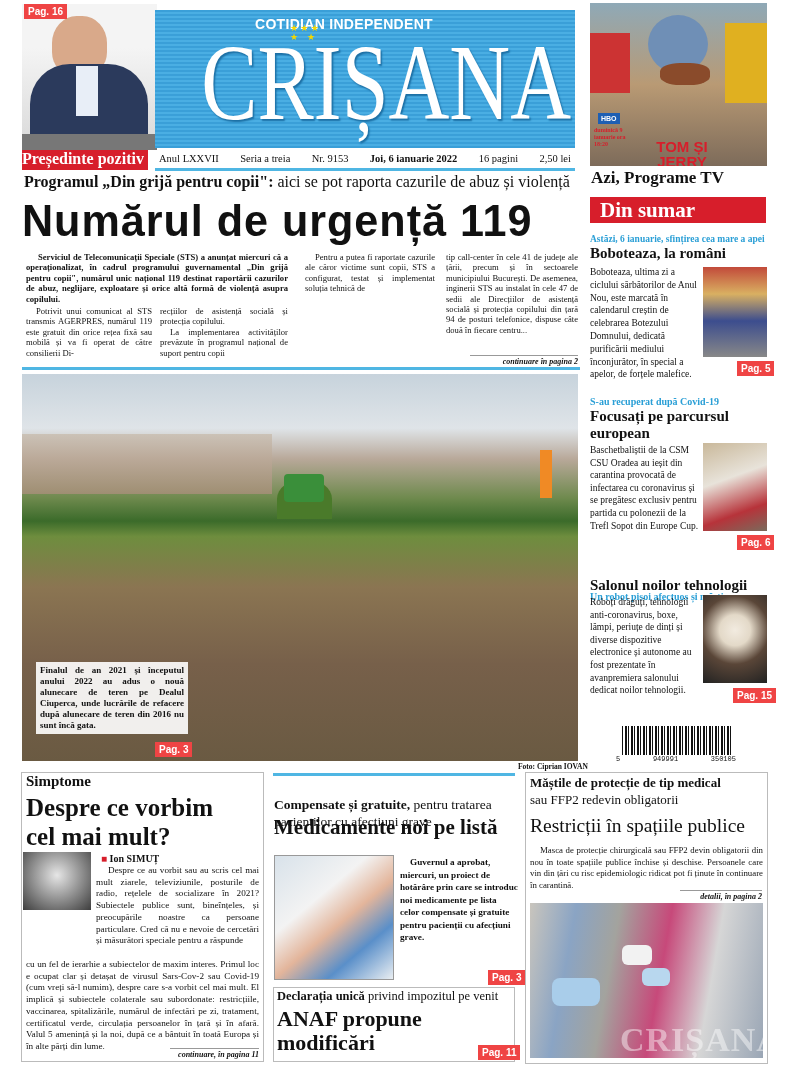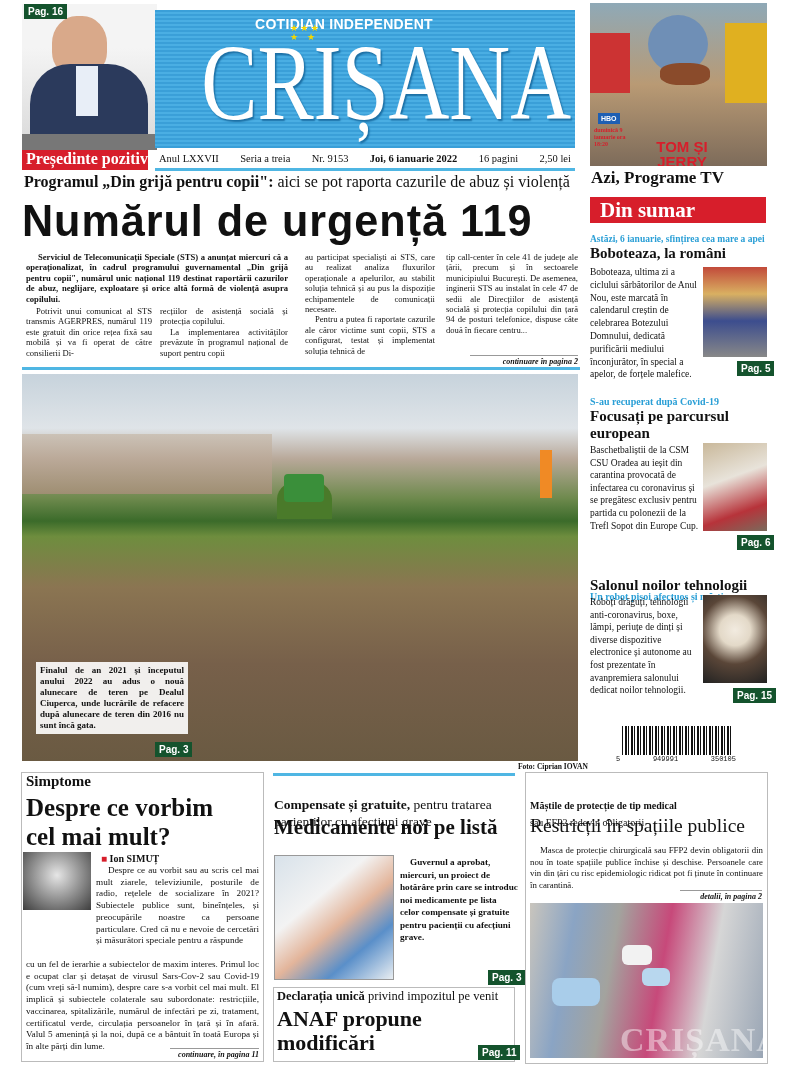--- a/index.html
+++ b/index.html
@@ -1,36 +1,36 @@
 <!DOCTYPE html>
 <html><head>
 <meta charset="utf-8">
 <style>
   * { box-sizing: border-box; margin: 0; padding: 0; }
   body { width: 800px; height: 1068px; background: #fff; font-family: "Liberation Serif", serif; color: #111; position: relative; overflow: hidden; }
   .abs { position: absolute; }
-  .pag { background: #14532d; color: #fff; font-family: "Liberation Sans", sans-serif; font-weight: bold; font-size: 10px; padding: 2px 4px; display: inline-block; }
+  .pag { background: #ef4444; color: #fff; font-family: "Liberation Sans", sans-serif; font-weight: bold; font-size: 10px; padding: 2px 4px; display: inline-block; }
   .blue-rule { background: #4fb6e3; height: 3px; }
   .photo { background: #888; overflow: hidden; }
   .just { text-align: justify; }
   .kicker-blue { color: #2a9fd6; font-weight: bold; font-size: 11px; }
   .cont { font-style: italic; font-weight: bold; font-size: 8px; text-align: right; border-top: 1px solid #999; padding-top: 1px; }
   .box { border: 1px solid #bbb; }
 </style>
 </head>
 <body>
 
 <div class="abs photo" style="left:22px;top:4px;width:135px;height:146px;background:linear-gradient(180deg,#f4f4f4 0%,#f4f4f4 30%,#d9d9d9 100%);">
   <div class="abs" style="left:30px;top:12px;width:55px;height:60px;border-radius:45% 45% 40% 40%;background:#d9a98a;"></div>
   <div class="abs" style="left:8px;top:60px;width:118px;height:86px;border-radius:40px 40px 0 0;background:#2b3a5c;"></div>
   <div class="abs" style="left:54px;top:62px;width:22px;height:50px;background:#e8eef7;"></div>
   <div class="abs" style="left:0;top:130px;width:135px;height:16px;background:#777;"></div>
 </div>
 <span class="abs pag" style="left:24px;top:4px;">Pag. 16</span>
-<div class="abs" style="left:22px;top:150px;width:126px;height:20px;background:#d71e2b;color:#fff;font-weight:bold;font-size:16px;text-align:right;line-height:18px;">Președinte pozitiv</div>
+<div class="abs" style="left:22px;top:150px;width:126px;height:20px;background:#d71e2b;color:#fff;font-weight:bold;font-size:16px;text-align:left;line-height:18px;">Președinte pozitiv</div>
 
 <div class="abs" style="left:155px;top:10px;width:420px;height:138px;background:repeating-linear-gradient(180deg,#3a9fd8 0px,#3a9fd8 2px,#4aaee3 2px,#4aaee3 4px);overflow:hidden;">
   <div class="abs" style="left:100px;top:6px;font-family:'Liberation Sans',sans-serif;font-weight:bold;font-size:14px;color:#fff;letter-spacing:0.3px;">COTIDIAN INDEPENDENT</div>
   <div class="abs" style="left:135px;top:14px;color:#f5d800;font-size:9px;line-height:9px;">★ ★ ★<br>★&nbsp;&nbsp;&nbsp;&nbsp;★</div>
   <div class="abs" style="left:0;top:14px;width:420px;text-align:center;font-family:'Liberation Serif',serif;font-size:108px;line-height:118px;color:#fff;transform:scaleX(0.78);transform-origin:center;text-shadow:2px 2px 2px #1c6fa4;">CRIȘANA</div>
 </div>
 <div class="abs" style="left:155px;top:150px;width:420px;height:18px;font-size:10.5px;line-height:18px;display:flex;justify-content:space-between;padding:0 4px;">
   <span>Anul LXXVII</span>
   <span>Seria a treia</span>
   <span>Nr. 9153</span>
@@ -57,21 +57,20 @@
 </div>
 <div class="abs" style="left:22px;top:194px;width:560px;font-family:'Liberation Sans',sans-serif;font-weight:bold;font-size:44px;line-height:54px;letter-spacing:1px;transform:scaleX(0.98);transform-origin:left;white-space:nowrap;">Numărul de urgență 119</div>
 
 <div class="abs just" style="left:26px;top:252px;width:262px;font-size:8.6px;line-height:10.4px;font-weight:bold;text-indent:12px;">Serviciul de Telecomunicații Speciale (STS) a anunțat miercuri că a operaționalizat, în cadrul programului guvernamental „Din grijă pentru copii", numărul unic național 119 destinat raportării cazurilor de abuz, neglijare, exploatare și orice altă formă de violență asupra copilului.</div>
 <div class="abs just" style="left:26px;top:306px;width:126px;font-size:8.6px;line-height:10.4px;text-indent:10px;">Potrivit unui comunicat al STS transmis AGERPRES, numărul 119 este gratuit din orice rețea fixă sau mobilă și va fi operat de către consilierii Di-</div>
 <div class="abs just" style="left:160px;top:306px;width:128px;font-size:8.6px;line-height:10.4px;">
   <p>recțiilor de asistență socială și protecția copilului.</p>
   <p style="text-indent:10px;">La implementarea activităților prevăzute în programul național de suport pentru copii</p>
 </div>
 <div class="abs just" style="left:305px;top:252px;width:130px;font-size:8.6px;line-height:10.4px;">
-  <p>au participat specialiști ai STS, care au realizat analiza fluxurilor operaționale a apelurilor, au stabilit soluția tehnică și au pus la dispoziție echipamentele de comunicații necesare.</p>
   <p style="text-indent:10px;">Pentru a putea fi raportate cazurile ale căror victime sunt copii, STS a configurat, testat și implementat soluția tehnică de</p>
 </div>
 <div class="abs just" style="left:446px;top:252px;width:132px;font-size:8.6px;line-height:10.4px;">tip call-center în cele 41 de județe ale țării, precum și în sectoarele municipiului București. De asemenea, inginerii STS au instalat în cele 47 de sedii ale Direcțiilor de asistență socială și protecția copilului din țară 94 de posturi telefonice, dispuse câte două în fiecare centru...</div>
 <div class="abs cont" style="left:470px;top:355px;width:108px;">continuare în pagina 2</div>
 <div class="abs blue-rule" style="left:22px;top:367px;width:558px;"></div>
 
 <div class="abs photo" style="left:22px;top:374px;width:556px;height:387px;background:linear-gradient(180deg,#c7d3dc 0%,#dfe4e8 14%,#b8a899 22%,#6f8a4e 32%,#3b6b2a 38%,#6e8d3e 42%,#8b7552 55%,#77604a 75%,#6a5a42 100%);">
   <div class="abs" style="left:0;top:60px;width:250px;height:60px;background:linear-gradient(180deg,#c8bcae,#a98f7a);opacity:0.8;"></div>
   <div class="abs" style="left:255px;top:105px;width:55px;height:40px;background:#4a7a2a;border-radius:50% 50% 0 0;"></div>
   <div class="abs" style="left:262px;top:100px;width:40px;height:28px;background:#3a8f3a;border-radius:4px;"></div>
@@ -134,21 +133,21 @@
 
 <div class="abs box" style="left:273px;top:987px;width:242px;height:75px;"></div>
 <div class="abs" style="left:277px;top:989px;font-size:12.5px;white-space:nowrap;">
   <span style="font-weight:bold;margin-top:11px;">Declarația unică</span>
   <span>privind impozitul pe venit</span>
 </div>
 <div class="abs" style="left:277px;top:1007px;width:190px;font-weight:bold;font-size:22px;line-height:24px;">ANAF propune modificări</div>
 <span class="abs pag" style="left:478px;top:1045px;">Pag. 11</span>
 
 <div class="abs box" style="left:525px;top:772px;width:243px;height:292px;"></div>
-<div class="abs" style="left:530px;top:774px;width:238px;font-size:10px;line-height:17px;margin-top:23px;">
+<div class="abs" style="left:530px;top:774px;width:238px;font-size:13px;line-height:17px;">
   <b>Măștile de protecție de tip medical</b><br>
   <span>sau FFP2 redevin obligatorii</span>
 </div>
 <div class="abs" style="left:530px;top:815px;font-weight:normal;font-size:19.5px;white-space:nowrap;">Restricții în spațiile publice</div>
 <div class="abs just" style="left:530px;top:845px;width:233px;font-size:8.8px;line-height:11.6px;text-indent:10px;">Masca de protecție chirurgicală sau FFP2 devin obligatorii din nou în toate spațiile publice închise și deschise. Persoanele care vin din țări cu risc epidemiologic ridicat pot fi ținute în continuare în carantină.</div>
 <div class="abs cont" style="left:680px;top:890px;width:82px;">detalii, în pagina 2</div>
 <div class="abs photo" style="left:530px;top:903px;width:233px;height:155px;background:linear-gradient(100deg,#c9c5bd 0%,#8aa4c4 18%,#a3a39e 35%,#c7497a 55%,#d6d6d6 75%,#9aa6b5 100%);">
   <div class="abs" style="left:22px;top:75px;width:48px;height:28px;background:#a9cdea;border-radius:8px;"></div>
   <div class="abs" style="left:92px;top:42px;width:30px;height:20px;background:#f2f2f2;border-radius:6px;"></div>
   <div class="abs" style="left:112px;top:65px;width:28px;height:18px;background:#b8d7ee;border-radius:6px;"></div>

